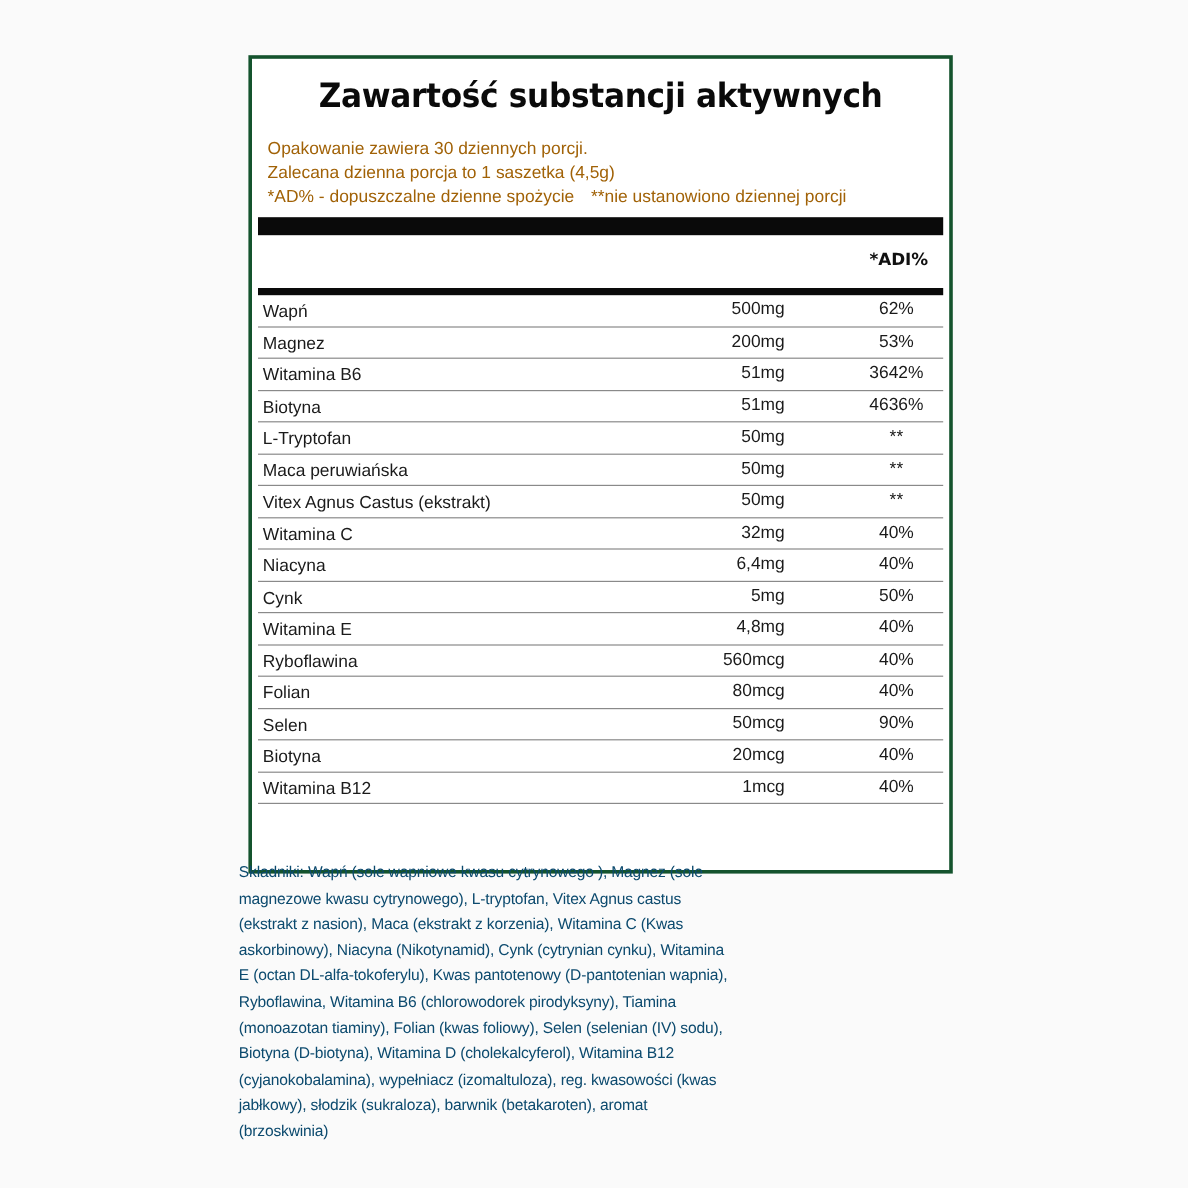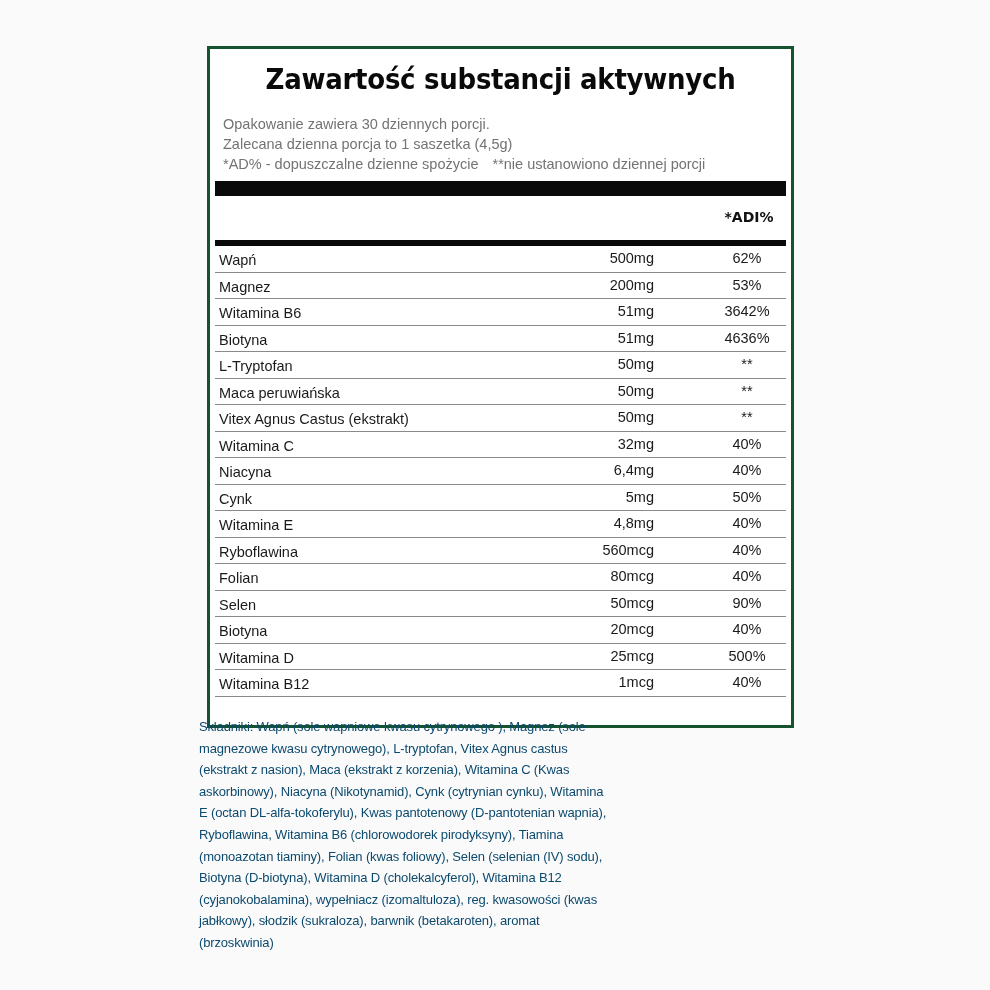--- a/index.html
+++ b/index.html
@@ -38,21 +38,21 @@
       transform: scaleX(0.93);
       color: #0a0a0a;
     }
     .desc {
       position: absolute;
       left: 13px;
       top: 65px;
       font-family: "Liberation Sans", sans-serif;
       font-size: 14.5px;
       line-height: 20px;
-      color: #737373;
+      color: #a16207;
     }
     .desc div { white-space: nowrap; }
     .desc .spacer { display: inline-block; width: 14px; }
     .bar-thick {
       position: absolute;
       left: 5px;
       width: 571px;
       top: 132px;
       height: 15px;
       background: #0a0a0a;
@@ -221,25 +221,20 @@
       </div>
     <div class="row">
         <span class="name">Selen</span>
         <span class="amt">50mcg</span>
         <span class="adi">90%</span>
       </div>
     <div class="row">
         <span class="name">Biotyna</span>
         <span class="amt">20mcg</span>
         <span class="adi">40%</span>
-      </div>
-    <div class="row">
-        <span class="name">Witamina D</span>
-        <span class="amt">25mcg</span>
-        <span class="adi">500%</span>
       </div>
     <div class="row">
         <span class="name">Witamina B12</span>
         <span class="amt">1mcg</span>
         <span class="adi">40%</span>
       </div>
   </div>
 </div>
 
 <div class="ingredients">Składniki: Wapń (sole wapniowe kwasu cytrynowego ), Magnez (sole

